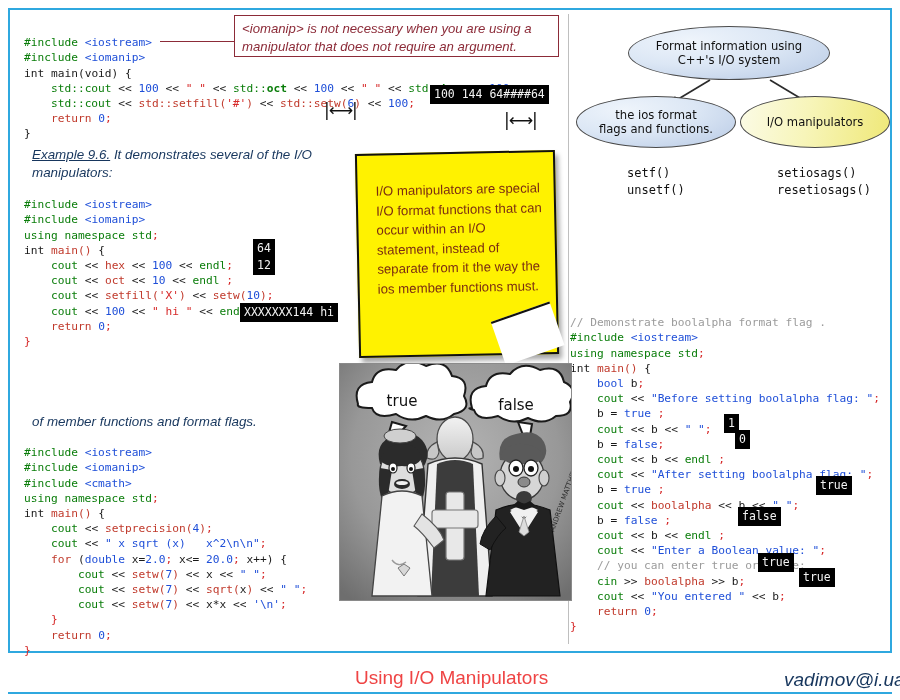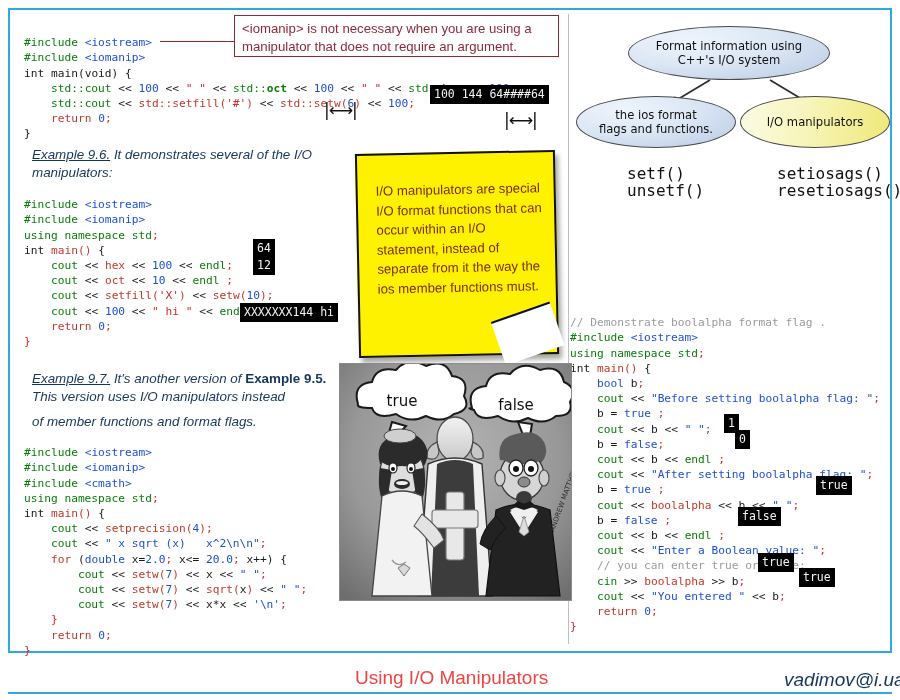--- a/index.html
+++ b/index.html
@@ -58,21 +58,21 @@
   
   .ellipse{position:absolute;border:1.6px solid #4a4a4a;border-radius:50%;
            display:flex;align-items:center;justify-content:center;text-align:center;
            font-family:"DejaVu Sans","Liberation Sans",sans-serif;
            font-size:11.6px;line-height:14.5px;color:#111;}
   .ell-blue{background:radial-gradient(ellipse at 30% 25%,#eef4fb 0%,#dce7f5 45%,#b7c9e4 100%);}
   .ell-yellow{background:linear-gradient(100deg,#fbfbe6 0%,#f7f5b9 45%,#efe878 100%);}
   .vsep{position:absolute;width:1px;background:#bfbfbf;}
 
   .fnlist{position:absolute;font-family:"DejaVu Sans Mono","Liberation Mono",monospace;
-          font-size:16px;line-height:17px;color:#111;white-space:pre;text-align:left;}
+          font-size:12px;line-height:17px;color:#111;white-space:pre;text-align:left;}
 
   
   .bracket{position:absolute;font-family:"DejaVu Sans","Liberation Sans",sans-serif;
            font-size:17px;color:#111;letter-spacing:-1px;}
 
   
   .cartoon{position:absolute;left:339px;top:363px;width:231px;height:236px;
            border:1px solid #8a8a8a;background:#8e8e8e;overflow:hidden;}
 
   
@@ -93,21 +93,21 @@
 <span class="k-pp">#include</span> <span class="k-ang">&lt;iostream&gt;</span>
 <span class="k-pp">#include</span> <span class="k-ang">&lt;iomanip&gt;</span>
 <span class="k-dark">int</span> <span class="k-dark">main(void) {</span>
     <span class="k-id">std::cout</span> <span class="k-dark">&lt;&lt;</span> <span class="k-num">100</span> <span class="k-dark">&lt;&lt;</span> <span class="k-str">" "</span> <span class="k-dark">&lt;&lt;</span> <span class="k-id">std::<b>oct</b></span> <span class="k-dark">&lt;&lt;</span> <span class="k-num">100</span> <span class="k-dark">&lt;&lt;</span> <span class="k-str">" "</span> <span class="k-dark">&lt;&lt;</span> <span class="k-id">std::<b>hex</b></span> <span class="k-dark">&lt;&lt;</span> <span class="k-num">100</span><span class="k-red">;</span>
     <span class="k-id">std::cout</span> <span class="k-dark">&lt;&lt;</span> <span class="k-fn">std::setfill(</span><span class="k-str">'#'</span><span class="k-fn">)</span> <span class="k-dark">&lt;&lt;</span> <span class="k-fn">std::setw(</span><span class="k-num">6</span><span class="k-fn">)</span> <span class="k-dark">&lt;&lt;</span> <span class="k-num">100</span><span class="k-red">;</span>
     <span class="k-fn">return</span> <span class="k-num">0</span><span class="k-red">;</span>
 <span class="k-dark">}</span></div>
 
   <div class="callout-leader" style="left:160px;top:41px;width:74px;"></div>
 
-  <div class="callout" style="left:234px;top:15px;width:325px;height:42px;">
+  <div class="callout" style="left:234px;top:15px;width:325px;height:42px;font-style:italic;">
     <span>&lt;iomanip&gt; is not necessary when you are using a manipulator that does not require an argument.</span>
   </div>
 
   <div class="outbox" style="left:430px;top:85px;">100 144 64####64</div>
 
   <div class="bracket" style="left:324px;top:100px;">|⟷|</div>
   <div class="bracket" style="left:504px;top:110px;">|⟷|</div>
 
   <div class="vsep" style="left:568px;top:14px;height:630px;"></div>
 
@@ -187,24 +187,20 @@
     <span class="k-fn">return</span> <span class="k-num">0</span><span class="k-red">;</span>
 <span class="k-red">}</span></div>
 
   <div class="outbox" style="left:724px;top:414px;">1</div>
   <div class="outbox" style="left:735px;top:430px;">0</div>
   <div class="outbox" style="left:816px;top:476px;">true</div>
   <div class="outbox" style="left:738px;top:507px;">false</div>
   <div class="outbox" style="left:758px;top:553px;">true</div>
   <div class="outbox" style="left:799px;top:568px;">true</div>
 
-  <div class="narr" style="left:24px;top:370px;width:320px;">
-    <span class="ex">Example 9.7.</span><span> It's another version of </span><b>Example 9.5.</b><br>
-    <span>This version uses I/O manipulators instead</span>
-  </div>
   <div class="narr" style="left:24px;top:413px;width:320px;">
     <span>of member functions and format flags.</span>
   </div>
 
   <div class="abs code" style="left:24px;top:430px;">
 <span class="k-pp">#include</span> <span class="k-ang">&lt;iostream&gt;</span>
 <span class="k-pp">#include</span> <span class="k-ang">&lt;iomanip&gt;</span>
 <span class="k-pp">#include</span> <span class="k-ang">&lt;cmath&gt;</span>
 <span class="k-pp">using namespace</span> <span class="k-id">std</span><span class="k-red">;</span>
 <span class="k-dark">int</span> <span class="k-fn">main()</span> <span class="k-dark">{</span>

